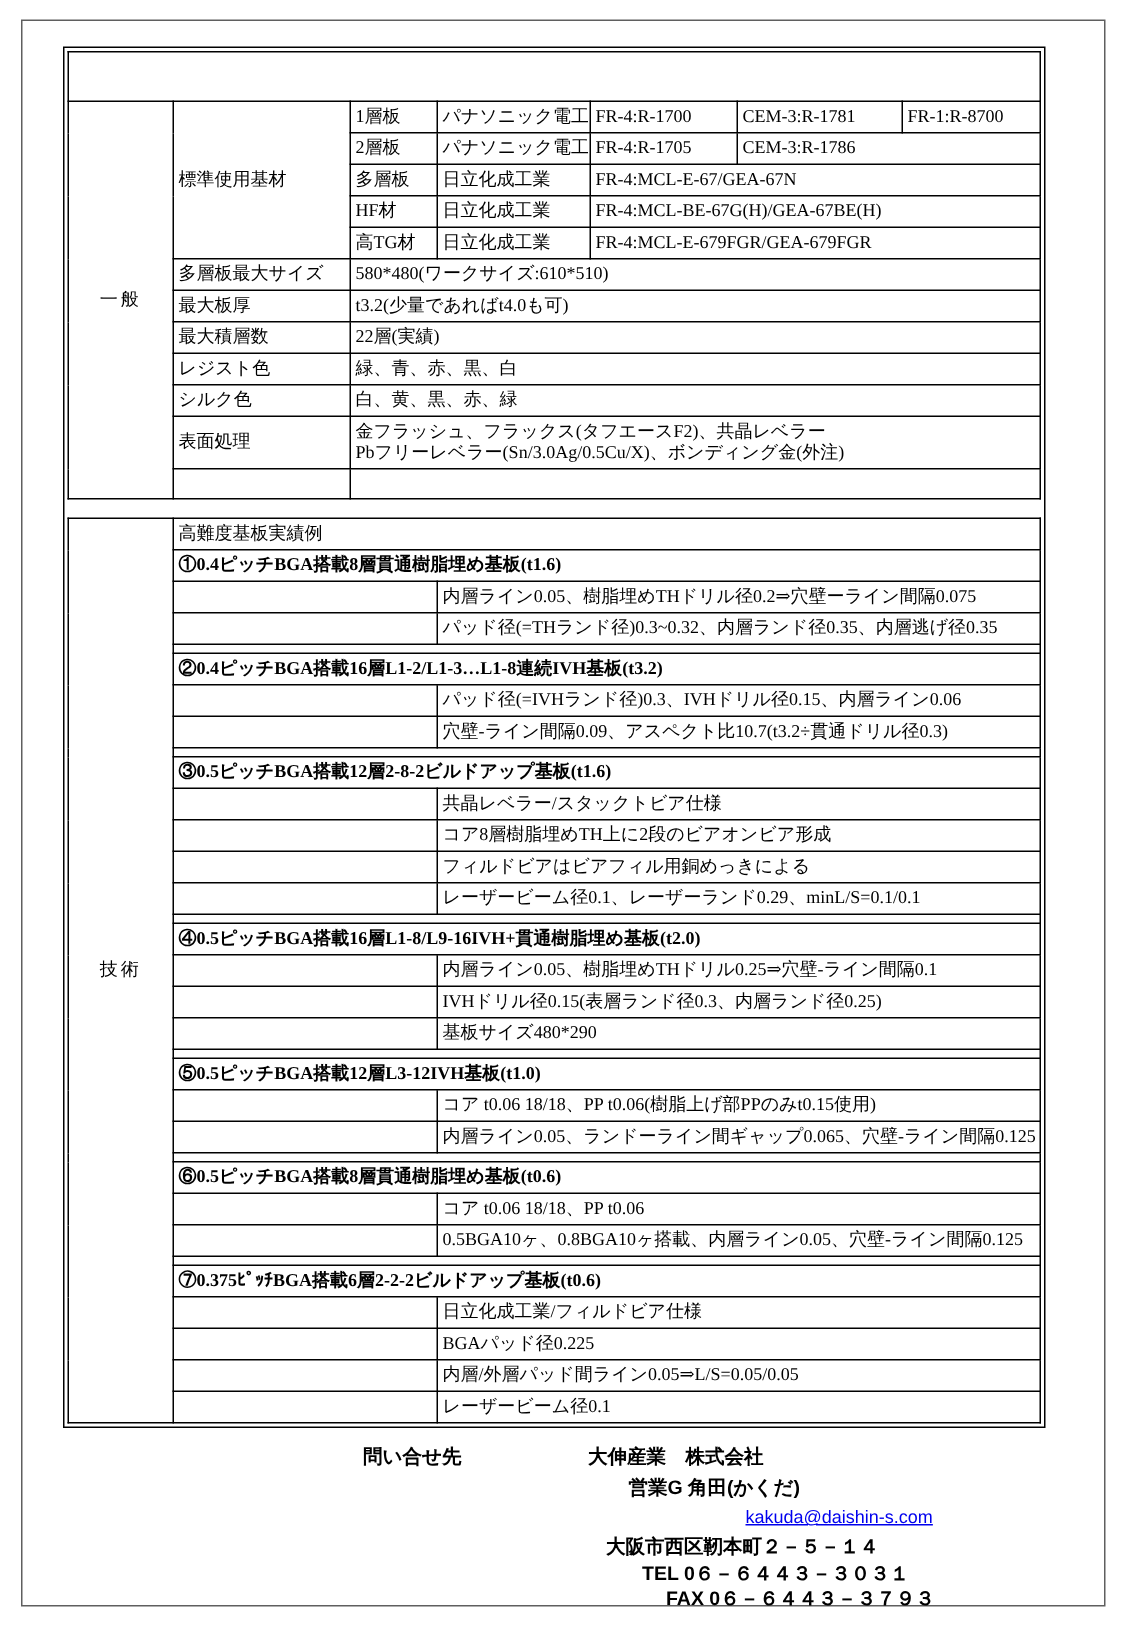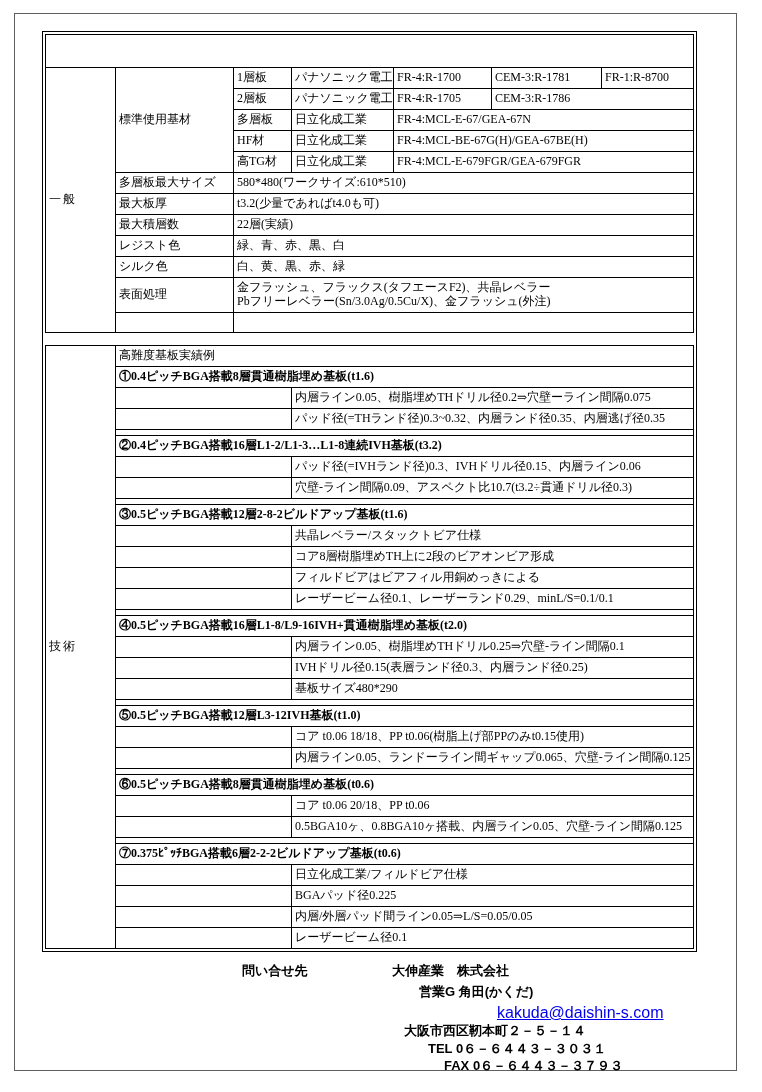--- a/index.html
+++ b/index.html
@@ -19,29 +19,29 @@
   .tbl{width:649px;border:1px solid #000;}
   .tbl td{
     border:1px solid #000;font-size:12px;line-height:1.15;
     padding:1px 3px;vertical-align:middle;white-space:nowrap;overflow:hidden;
   }
   .h-top{height:33px;}
   .h-std{height:21px;}
   .h-surf{height:35px;}
   .h-empty{height:20px;}
   .gap-row td{height:5px;padding:0;}
-  .section-cell{text-align:left;font-size:13px;letter-spacing:2px;}
+  .section-cell{text-align:center;font-size:13px;letter-spacing:2px;}
   .group-title-cell{padding-left:16px;font-weight:bold;}
   .spacer{height:12px;}
   .surf-line{white-space:nowrap;}
   .footer-line{
     position:absolute;white-space:nowrap;font-weight:bold;font-size:13px;
     font-family:"Liberation Sans","DejaVu Sans",sans-serif;
   }
-  .email-line{font-weight:normal;font-size:16px;}
+  .email-line{font-weight:normal;font-size:12px;}
   a.email{color:#0000ee;text-decoration:underline;cursor:pointer;}
 </style>
 </head>
 <body>
 
 <div class="page-border"></div>
 
 <div class="spec-wrap">
 
   <table class="tbl">
@@ -105,21 +105,21 @@
       <td colspan="5">緑、青、赤、黒、白</td>
     </tr>
     <tr class="h-std">
       <td>シルク色</td>
       <td colspan="5">白、黄、黒、赤、緑</td>
     </tr>
     <tr class="h-surf">
       <td>表面処理</td>
       <td colspan="5">
         <div class="surf-line">金フラッシュ、フラックス(タフエースF2)、共晶レベラー</div>
-        <div class="surf-line">Pbフリーレベラー(Sn/3.0Ag/0.5Cu/X)、金フラッシュ(外注)</div>
+        <div class="surf-line">Pbフリーレベラー(Sn/3.0Ag/0.5Cu/X)、ボンディング金(外注)</div>
       </td>
     </tr>
     <tr class="h-empty">
       <td></td>
       <td colspan="5"></td>
     </tr>
   </tbody>
     </table>
 
   <div class="spacer"></div>
@@ -221,21 +221,21 @@
         </tr>
     <tr class="gap-row">
           <td colspan="2"></td>
         </tr>
 
     <tr class="h-std">
           <td colspan="2" class="group-title-cell">⑥0.5ピッチBGA搭載8層貫通樹脂埋め基板(t0.6)</td>
         </tr>
     <tr class="h-std">
           <td></td>
-          <td>コア t0.06 20/18、PP t0.06</td>
+          <td>コア t0.06 18/18、PP t0.06</td>
         </tr>
     <tr class="h-std">
           <td></td>
           <td>0.5BGA10ヶ、0.8BGA10ヶ搭載、内層ライン0.05、穴壁-ライン間隔0.125</td>
         </tr>
     <tr class="gap-row">
           <td colspan="2"></td>
         </tr>
 
     <tr class="h-std">

